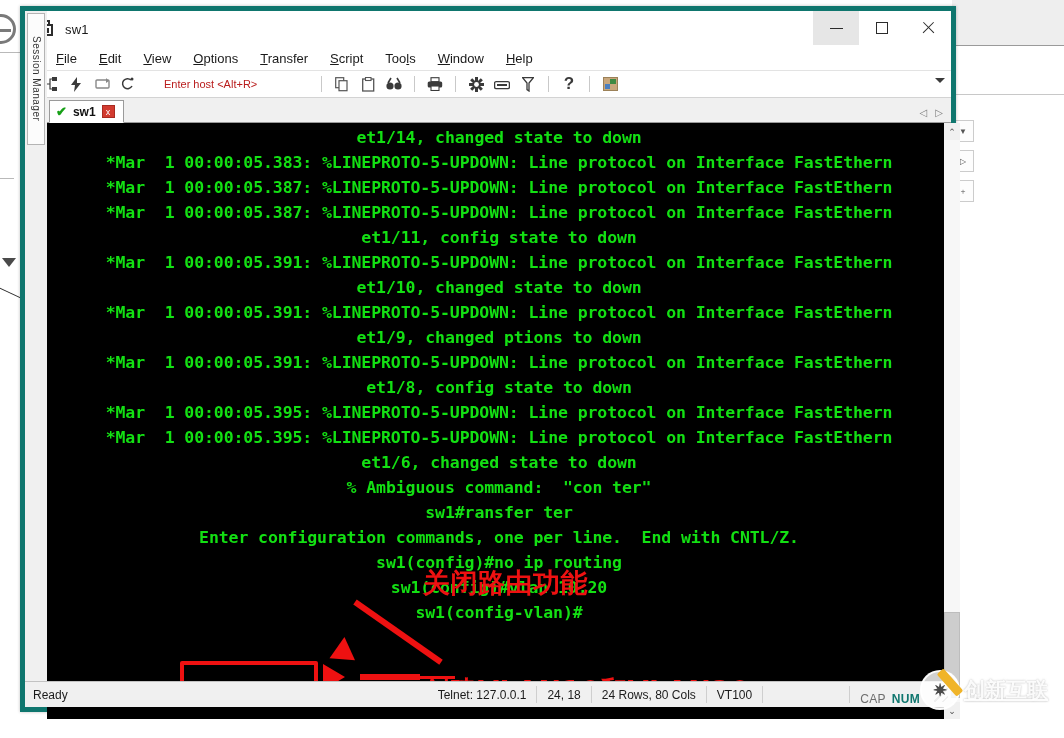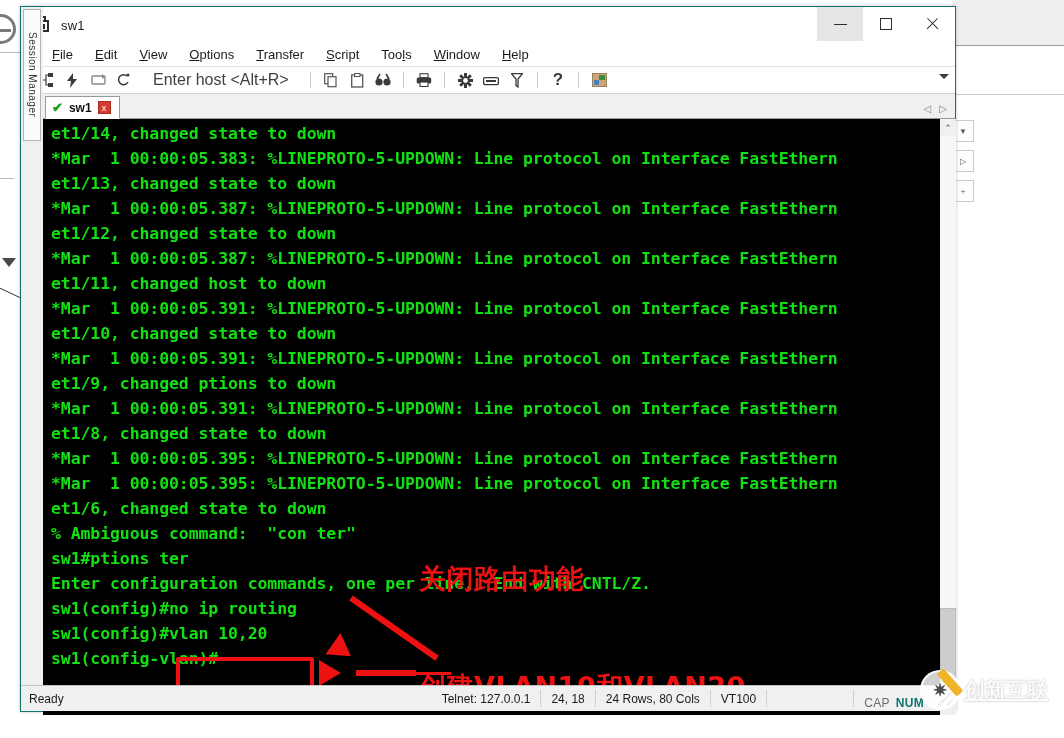--- a/index.html
+++ b/index.html
@@ -51,21 +51,21 @@
     position: absolute; left: 952px; width: 22px; height: 22px;
     border: 1px solid #cccccc; background: #fdfdfd;
     display: flex; align-items: center; justify-content: center;
     font-size: 8px; color: #555;
   }
 
   
   .crt-window {
     position: absolute; left: 20px; top: 6px; width: 936px; height: 706px;
     background: #f0f0f0;
-    border: 1px solid #0f766e;
+    border: 5px solid #0f766e;
     box-shadow: 0 0 3px rgba(0,0,0,0.25);
   }
 
   
   .titlebar {
     position: relative; height: 36px; background: #ffffff;
     display: flex; align-items: center;
   }
   .app-icon {
     position: relative; margin-left: 10px; width: 20px; height: 18px; flex: 0 0 auto;
@@ -113,22 +113,22 @@
   .toolbar {
     height: 27px; background: #ffffff; display: flex; align-items: center;
     padding-left: 12px; border-bottom: 1px solid #d3d3d3; position: relative;
   }
   .tb-icon {
     width: 26px; height: 22px; display: flex; align-items: center; justify-content: center;
     color: #3a3a3a; font-size: 14px; cursor: default; position: relative;
   }
   .tb-sep { width: 1px; height: 16px; background: #c9c9c9; margin: 0 7px; }
   .host-input {
-    width: 150px; height: 20px; margin-left: 16px;
-    font-size: 16px; color: #404040; display: flex; align-items: center;
+    width: 150px; height: 20px; margin-left: 23px;
+    font-size: 11px; color: #b91c1c; display: flex; align-items: center;
     background: #ffffff; border: none;
   }
   .tb-overflow {
     position: absolute; right: 6px; top: 7px; width: 0; height: 0;
     border-left: 5px solid transparent; border-right: 5px solid transparent;
     border-top: 5px solid #3a3a3a;
   }
 
   
   .tabarea {
@@ -170,21 +170,21 @@
     position: absolute; left: 22px; top: 112px; width: 913px; height: 596px;
     background: #000000; display: flex;
   }
   .term {
     position: relative; flex: 1 1 auto; background: #000000; overflow: hidden;
     padding: 2px 0 0 8px;
   }
   .term-line {
     font-family: "DejaVu Sans Mono", monospace;
     font-size: 16.5px; line-height: 25px; color: #13e013;
-    font-weight: bold; white-space: pre; letter-spacing: -0.1px;
+    font-weight: bold; white-space: pre; letter-spacing: -0.1px; text-align: center;
   }
 
   
   .scrollbar {
     width: 17px; background: #f0f0f0; border-left: 1px solid #000;
     position: relative; flex: 0 0 auto;
   }
   .sb-up {
     position: absolute; top: 0; left: 0; width: 16px; height: 17px;
     background: #f0f0f0; display: flex; align-items: center; justify-content: center;
@@ -415,36 +415,34 @@
     <div class="sidetab-col">
       <div class="sidetab">
         <span>Session Manager</span>
       </div>
     </div>
 
     <div class="term-wrap">
       <div class="term" id="term">
           <div class="term-line">et1/14, changed state to down</div>
           <div class="term-line">*Mar  1 00:00:05.383: %LINEPROTO-5-UPDOWN: Line protocol on Interface FastEthern</div>
-          <div class="term-line">et1/13, changed state to down</div>
           <div class="term-line">*Mar  1 00:00:05.387: %LINEPROTO-5-UPDOWN: Line protocol on Interface FastEthern</div>
-          <div class="term-line">et1/12, changed state to down</div>
           <div class="term-line">*Mar  1 00:00:05.387: %LINEPROTO-5-UPDOWN: Line protocol on Interface FastEthern</div>
-          <div class="term-line">et1/11, changed host to down</div>
+          <div class="term-line">et1/11, config state to down</div>
           <div class="term-line">*Mar  1 00:00:05.391: %LINEPROTO-5-UPDOWN: Line protocol on Interface FastEthern</div>
           <div class="term-line">et1/10, changed state to down</div>
           <div class="term-line">*Mar  1 00:00:05.391: %LINEPROTO-5-UPDOWN: Line protocol on Interface FastEthern</div>
           <div class="term-line">et1/9, changed ptions to down</div>
           <div class="term-line">*Mar  1 00:00:05.391: %LINEPROTO-5-UPDOWN: Line protocol on Interface FastEthern</div>
-          <div class="term-line">et1/8, changed state to down</div>
+          <div class="term-line">et1/8, config state to down</div>
           <div class="term-line">*Mar  1 00:00:05.395: %LINEPROTO-5-UPDOWN: Line protocol on Interface FastEthern</div>
           <div class="term-line">*Mar  1 00:00:05.395: %LINEPROTO-5-UPDOWN: Line protocol on Interface FastEthern</div>
           <div class="term-line">et1/6, changed state to down</div>
           <div class="term-line">% Ambiguous command:  "con ter"</div>
-          <div class="term-line">sw1#ptions ter</div>
+          <div class="term-line">sw1#ransfer ter</div>
           <div class="term-line">Enter configuration commands, one per line.  End with CNTL/Z.</div>
           <div class="term-line">sw1(config)#no ip routing</div>
           <div class="term-line">sw1(config)#vlan 10,20</div>
           <div class="term-line">sw1(config-vlan)#</div>
         </div>
       <div class="scrollbar">
         <div class="sb-up">⌃</div>
         <div class="sb-track">
           <div class="sb-thumb"></div>
         </div>

